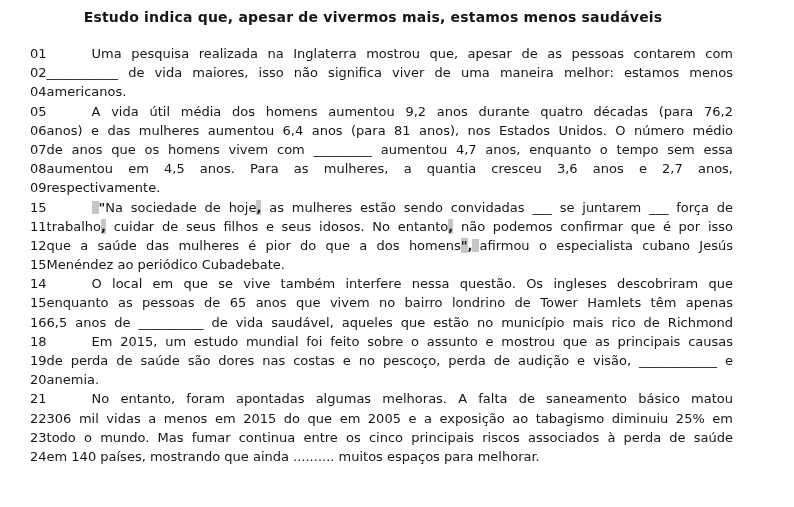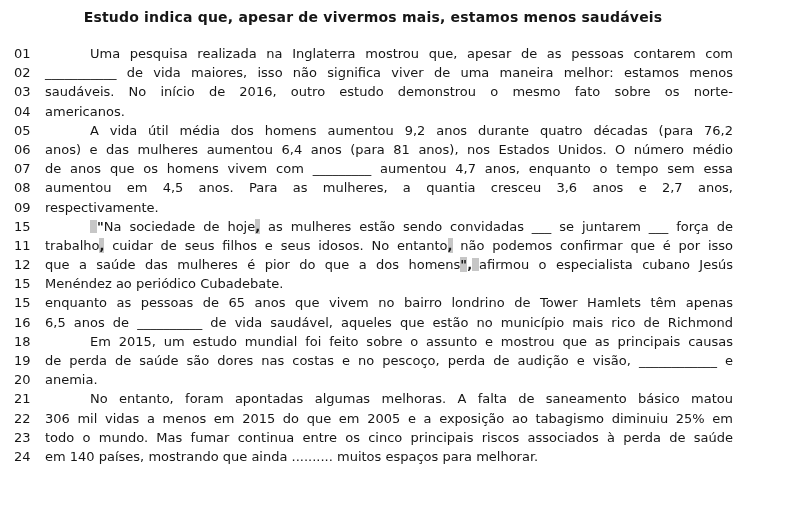--- a/index.html
+++ b/index.html
@@ -30,21 +30,21 @@
   }
   .row {
     display: flex;
     height: 19.2px;
     line-height: 19.2px;
     font-size: 13px;
     overflow: hidden;
   }
   .num {
     flex: 0 0 45px;
-    padding-left: 14px;
+    padding-left: 30px;
     text-align: left;
   }
   .line-text {
     flex: 1 1 auto;
     padding-right: 13px;
     min-width: 0;
   }
   .just .line-text {
     text-align: justify;
     text-align-last: justify;
@@ -65,24 +65,20 @@
 <div class="page">
   <h1 class="title">Estudo indica que, apesar de vivermos mais, estamos menos saudáveis</h1>
   <div class="lines">
       <div class="row just indent">
         <span class="num">01</span>
         <span class="line-text">Uma pesquisa realizada na Inglaterra mostrou que, apesar de as pessoas contarem com</span>
       </div>
       <div class="row just">
         <span class="num">02</span>
         <span class="line-text">___________ de vida maiores, isso não significa viver de uma maneira melhor: estamos menos</span>
-      </div>
-      <div class="row just">
-        <span class="num">03</span>
-        <span class="line-text">saudáveis. No início de 2016, outro estudo demonstrou o mesmo fato sobre os norte-</span>
       </div>
       <div class="row">
         <span class="num">04</span>
         <span class="line-text">americanos.</span>
       </div>
       <div class="row just indent">
         <span class="num">05</span>
         <span class="line-text">A vida útil média dos homens aumentou 9,2 anos durante quatro décadas (para 76,2</span>
       </div>
       <div class="row just">
@@ -110,20 +106,24 @@
         <span class="line-text">trabalho<span class="b hl">,</span> cuidar de seus filhos e seus idosos. No entanto<span class="b hl">,</span> não podemos confirmar que é por isso</span>
       </div>
       <div class="row just">
         <span class="num">12</span>
         <span class="line-text">que a saúde das mulheres é pior do que a dos homens<span class="b hl">"</span><span class="b">,</span><span class="hl-space"></span>afirmou o especialista cubano Jesús</span>
       </div>
       <div class="row">
         <span class="num">15</span>
         <span class="line-text">Menéndez ao periódico Cubadebate.</span>
       </div>
+      <div class="row just indent">
+        <span class="num">14</span>
+        <span class="line-text">O local em que se vive também interfere nessa questão. Os ingleses descobriram que</span>
+      </div>
       <div class="row just">
         <span class="num">15</span>
         <span class="line-text">enquanto as pessoas de 65 anos que vivem no bairro londrino de Tower Hamlets têm apenas</span>
       </div>
       <div class="row just">
         <span class="num">16</span>
         <span class="line-text">6,5 anos de __________ de vida saudável, aqueles que estão no município mais rico de Richmond</span>
       </div>
       <div class="row just indent">
         <span class="num">18</span>

